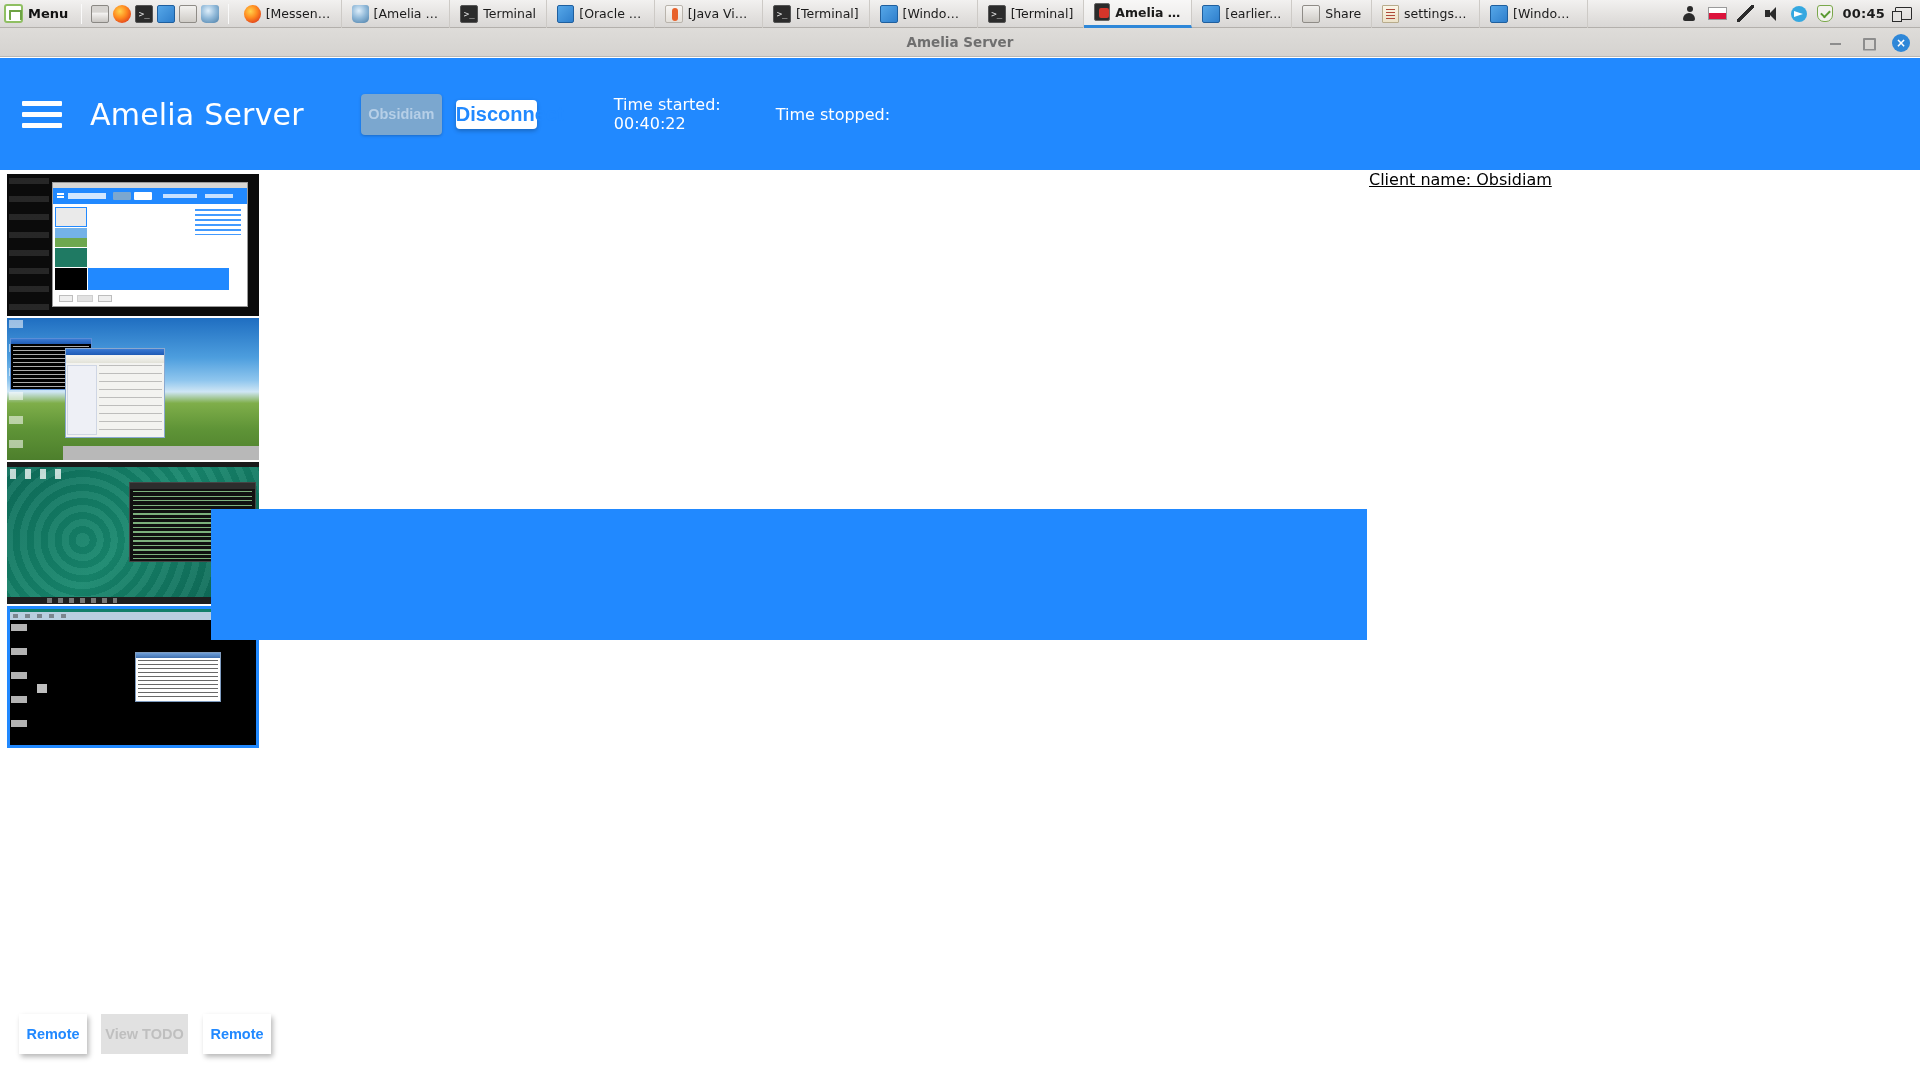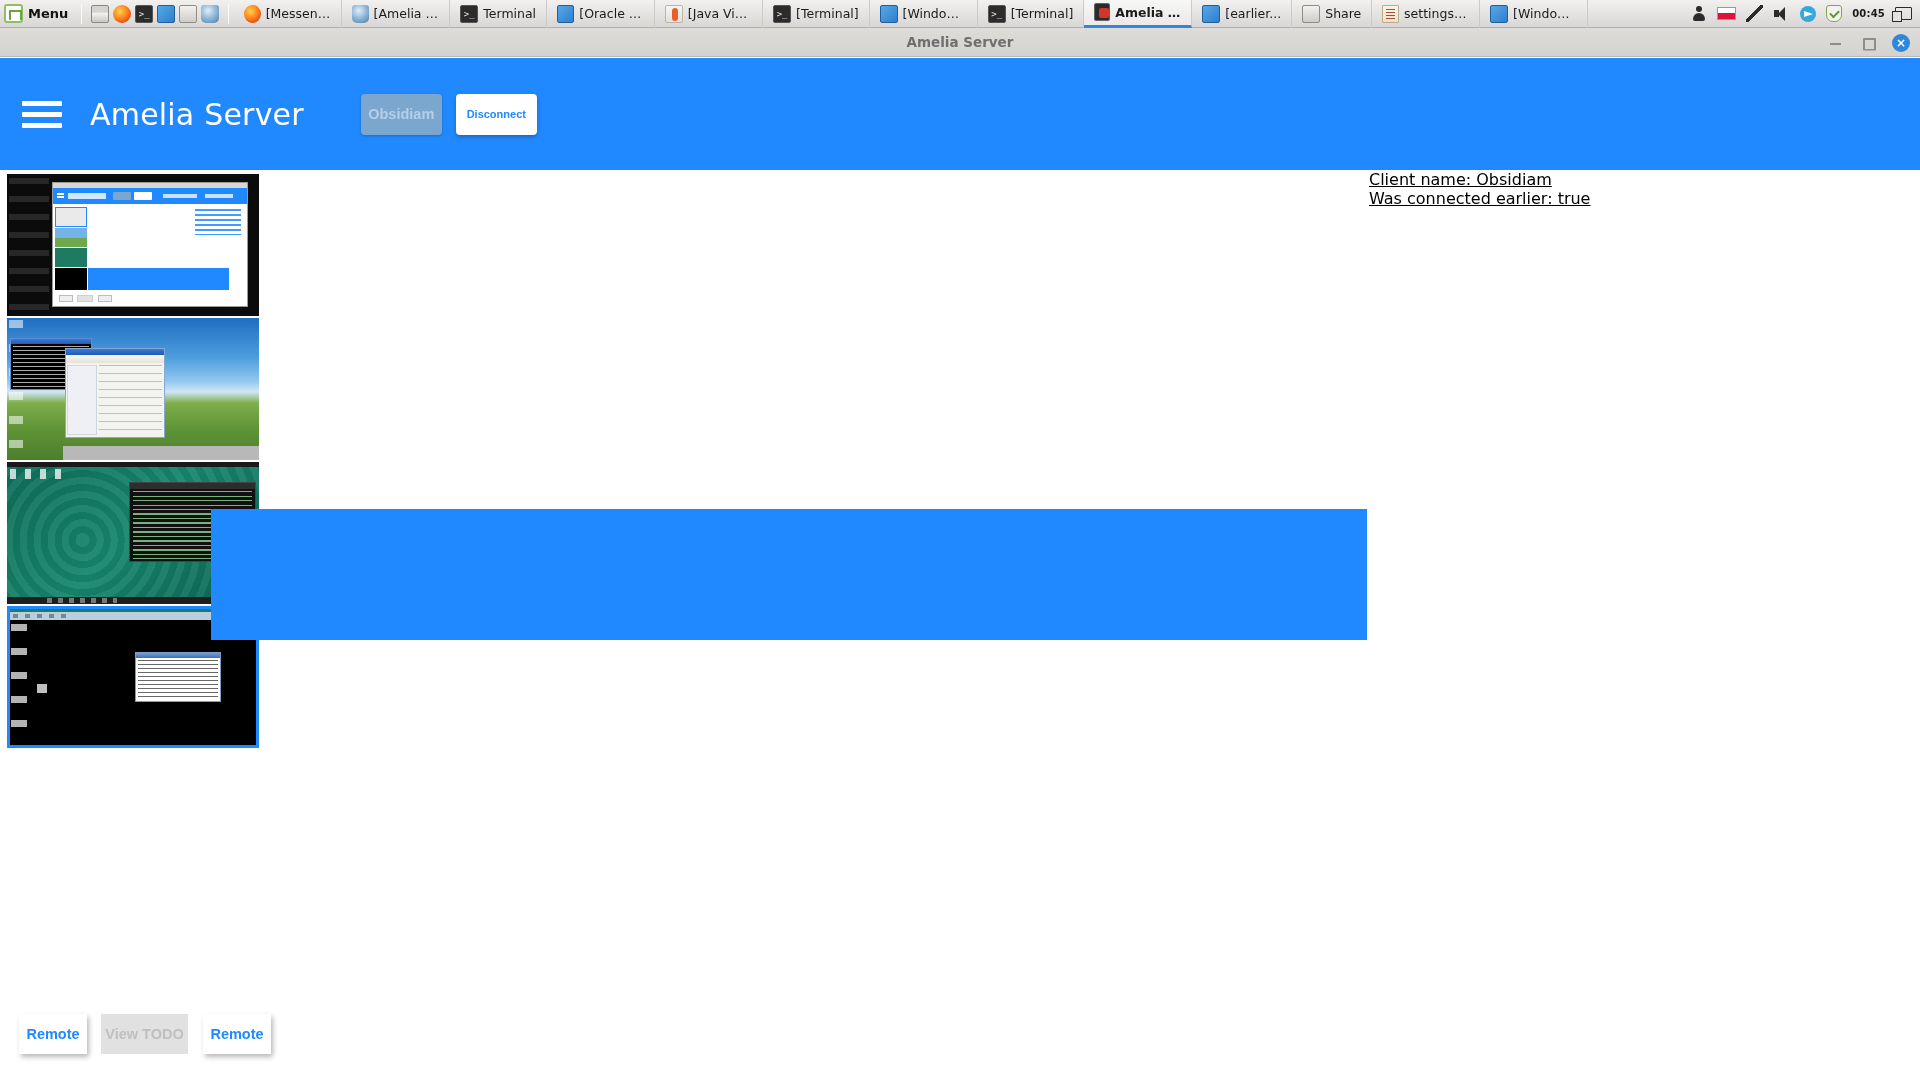--- a/index.html
+++ b/index.html
@@ -73,21 +73,21 @@
   .tr-user::before{content:"";position:absolute;left:6px;top:1px;width:6px;height:6px;border-radius:50%;background:#2b2b2b;}
   .tr-user::after{content:"";position:absolute;left:2.5px;top:8px;width:12px;height:8px;border-radius:6px 6px 2px 2px;background:#2b2b2b;}
   .tr-flag{width:19px;height:13px;background:linear-gradient(to bottom,#ffffff 0 50%, #dc143c 50% 100%);border:1px solid #9a9a9a;}
   .tr-pen{background:linear-gradient(135deg,transparent 44%,#2b2b2b 44%,#2b2b2b 56%,transparent 56%);}
   .tr-vol::before{content:"";position:absolute;left:1px;top:5px;width:5px;height:7px;background:#2b2b2b;}
   .tr-vol::after{content:"";position:absolute;left:5px;top:2px;border-top:7px solid transparent;border-bottom:7px solid transparent;border-right:7px solid #2b2b2b;}
   .tr-tg{width:16px;height:16px;border-radius:50%;background:#35a8e0;position:relative;}
   .tr-tg::after{content:"";position:absolute;left:3.5px;top:5px;width:0;height:0;border-top:3px solid transparent;border-bottom:3px solid transparent;border-left:9px solid #fff;}
   .tr-shield{width:16px;height:17px;background:#f3f2ef;border:1.5px solid #7aa84a;border-radius:3px 3px 7px 7px;position:relative;}
   .tr-shield::after{content:"";position:absolute;left:3px;top:4px;width:7px;height:4px;border-left:2px solid #5b9b33;border-bottom:2px solid #5b9b33;transform:rotate(-45deg);}
-  .tray-clock{font-size:10px;font-weight:bold;color:#1b1b1b;letter-spacing:0.2px;}
+  .tray-clock{font-size:13px;font-weight:bold;color:#1b1b1b;letter-spacing:0.2px;}
   .tr-workspace{width:17px;height:13px;border:1.5px solid #2b2b2b;border-radius:1px;position:relative;}
   .tr-workspace::after{content:"";position:absolute;left:-4px;top:3px;width:8px;height:9px;border:1.5px solid #2b2b2b;background:#e4e2e0;}
 
   
   #titlebar {
     position:absolute; top:28px; left:0;
     width:1920px; height:29px;
     background: linear-gradient(to bottom,#dedcd9 0%, #d5d3d0 100%);
     border-bottom:1px solid #bbb8b4;
     display:flex; align-items:center; justify-content:center;
@@ -114,22 +114,22 @@
   .hamburger span { display:block; height:5px; background:#fff; border-radius:1px; width:40px; }
   .app-title { margin-left:26px; color:#ffffff; font-size:30px; font-weight:400; letter-spacing:0.2px; }
 
   .hdr-btns { margin-left:57px; display:flex; align-items:center; gap:14px; }
   .btn-connect {
     width:81px; height:41px; border:none; border-radius:4px;
     background:#7ba7cf; color:#b6cfe7; font-size:14.5px; font-weight:bold;
     box-shadow:0 1px 3px rgba(0,0,0,0.22);
   }
   .btn-disconnect {
-    width:81px; height:41px; border:none; border-radius:4px;
-    background:#ffffff; color:#2189ff; font-size:11px; font-weight:bold;
+    width:81px; height:29px; border:none; border-radius:4px;
+    background:#ffffff; color:#2189ff; font-size:20px; font-weight:bold;
     box-shadow:0 2px 4px rgba(0,0,0,0.25);
     cursor:pointer;
   }
   .timers { display:flex; align-items:center; margin-left:77px; color:#ffffff; font-size:16px; }
   .timer-started { width:162px; }
   .timer-stopped { }
 
   
   #body { position:absolute; top:170px; left:0; width:1920px; height:910px; background:#ffffff; }
 
@@ -338,20 +338,24 @@
   <div class="hamburger">
     <span></span>
     <span></span>
     <span></span>
   </div>
   <div class="app-title">Amelia Server</div>
   <div class="hdr-btns">
     <button class="btn-connect" disabled="">Obsidiam</button>
     <button class="btn-disconnect">Disconnect</button>
   </div>
+  <div class="timers">
+    <span class="timer-started">Time started: 00:40:22</span>
+    <span class="timer-stopped">Time stopped:</span>
+  </div>
 </div>
 
 <div id="body">
 
   <div id="thumbs">
 
     <div class="thumb t1">
       <div class="t1-dock"></div>
       <div class="t1-win">
         <div class="t1-tb"></div>
@@ -411,21 +415,20 @@
       </div>
       <div class="selborder"></div>
     </div>
 
   </div>
 
   <div id="selbar"></div>
 
   <div class="info-wrap">
     <div class="info-line">Client name: Obsidiam</div>
-    <div class="info-line">Was connected earlier: true</div>
   </div>
 
   <div id="bottombar">
     <button class="bbtn bb-remote1">Remote</button>
     <button class="bbtn bb-todo disabled" disabled="">View TODO</button>
     <button class="bbtn bb-remote2">Remote</button>
   </div>
 
 </div>
 

